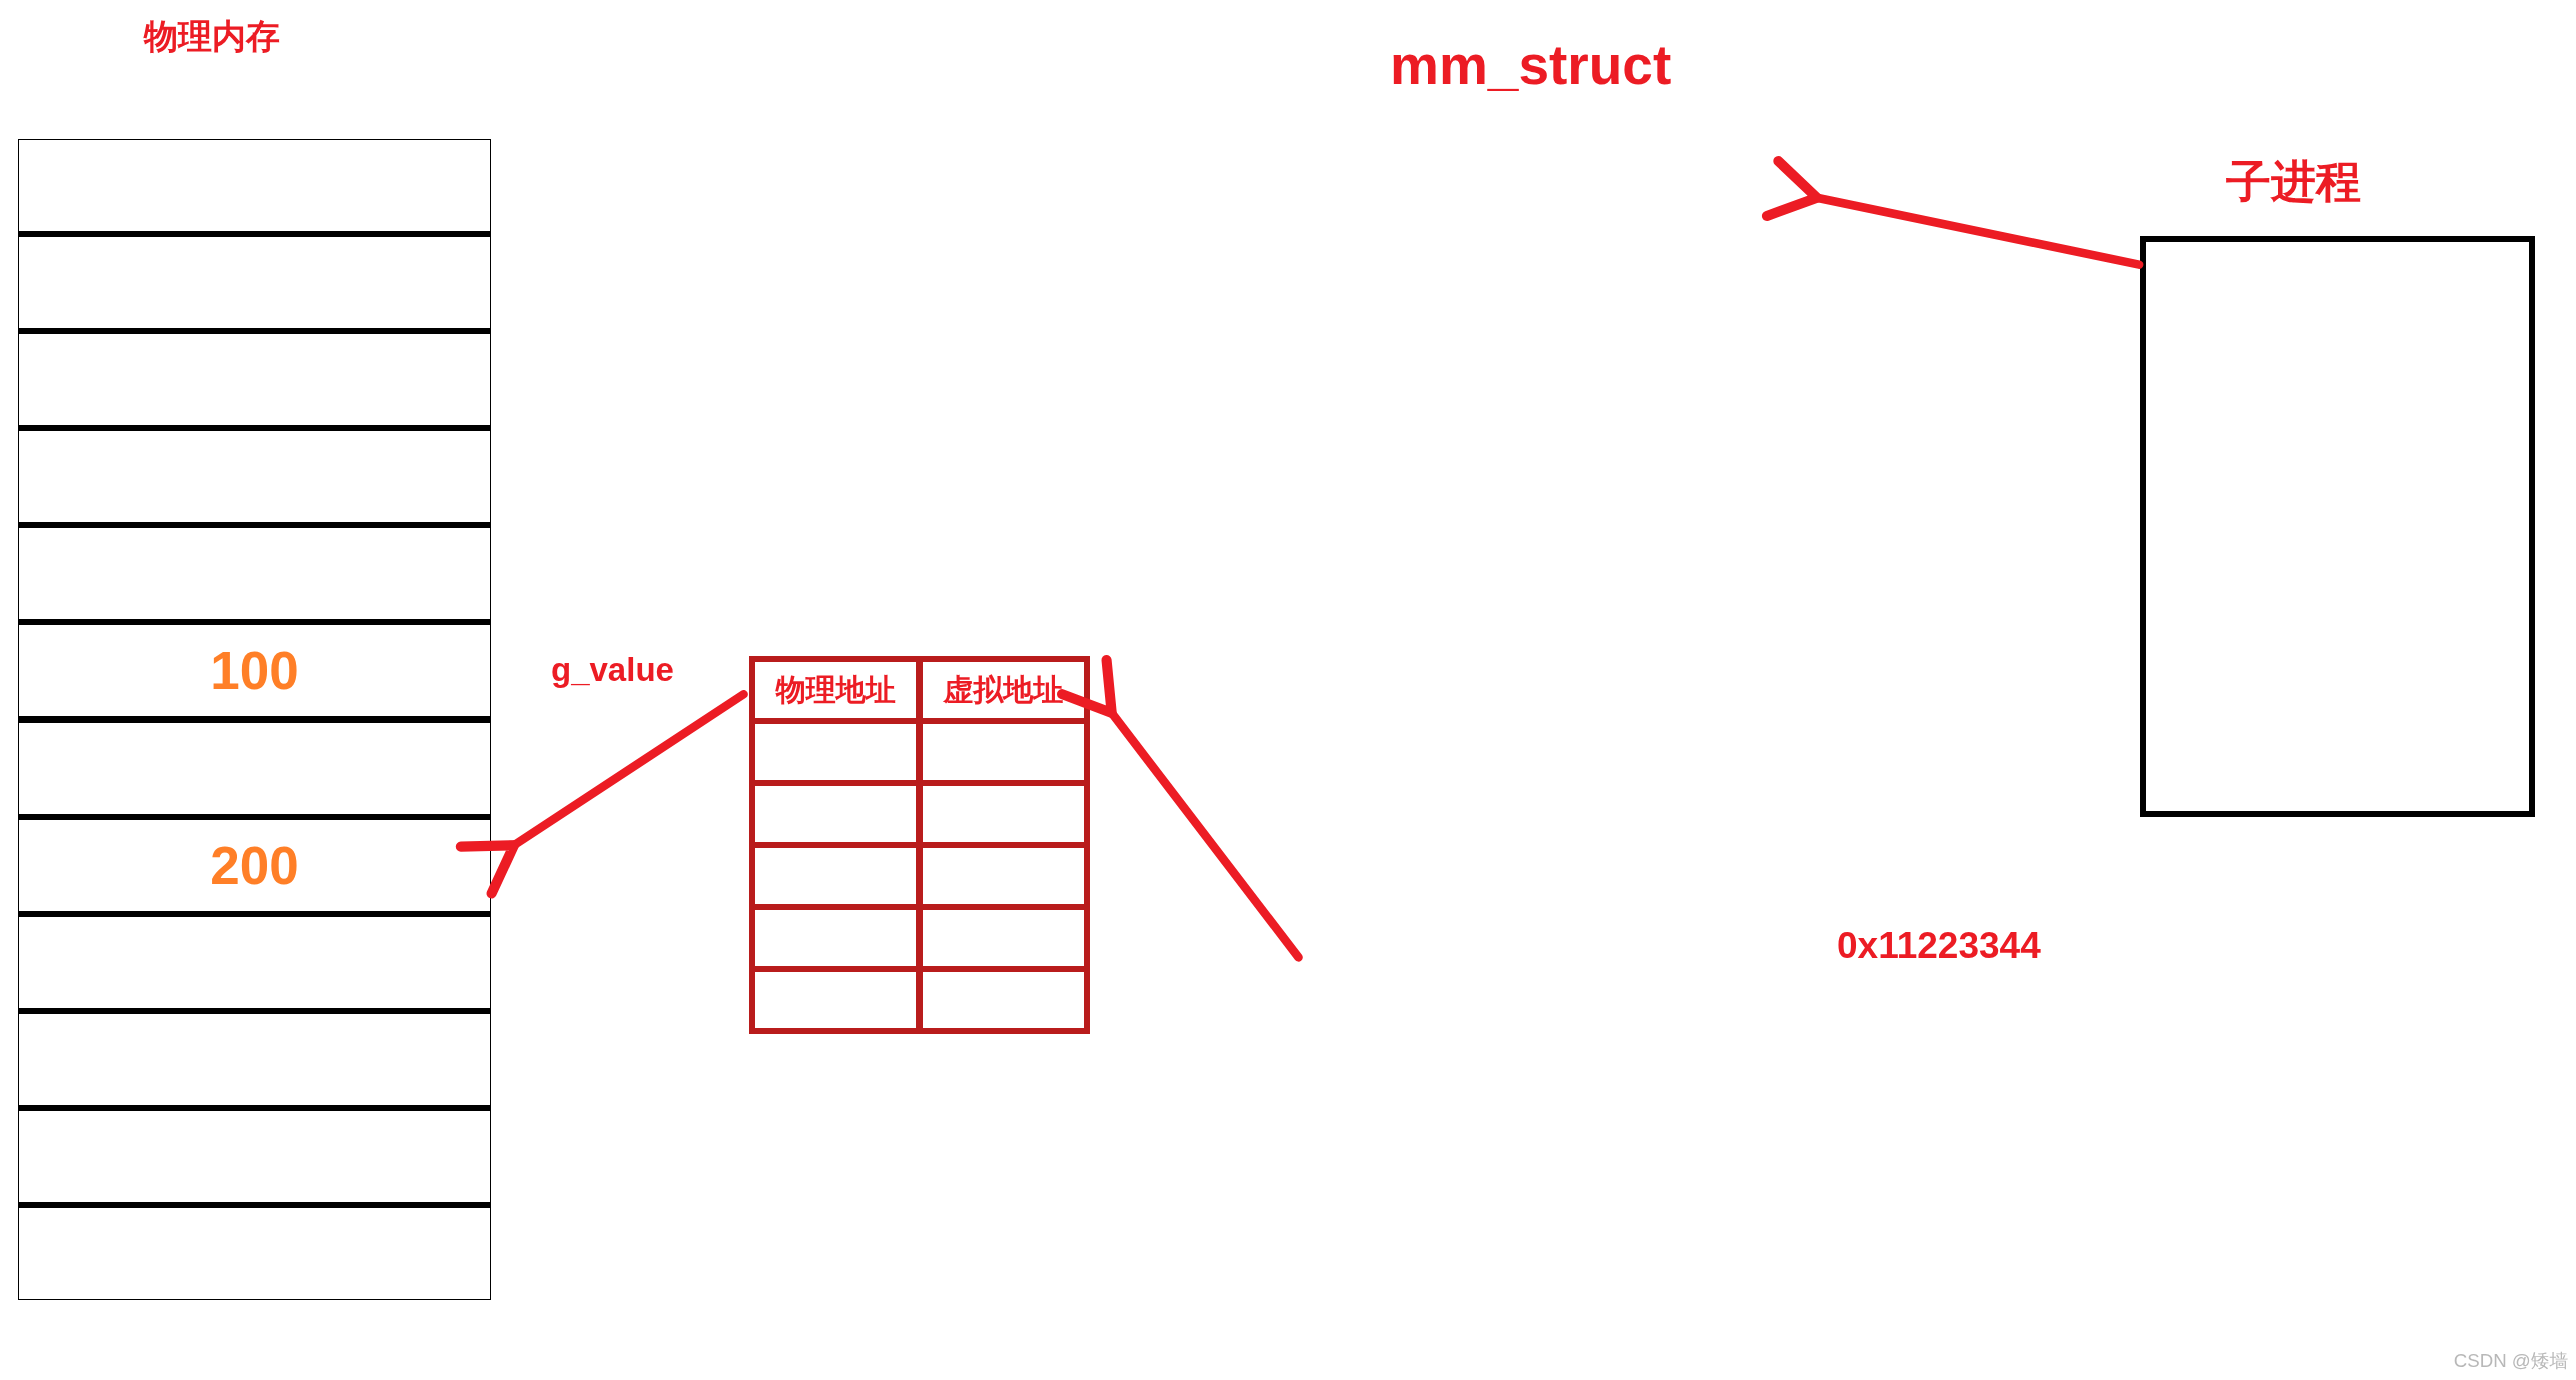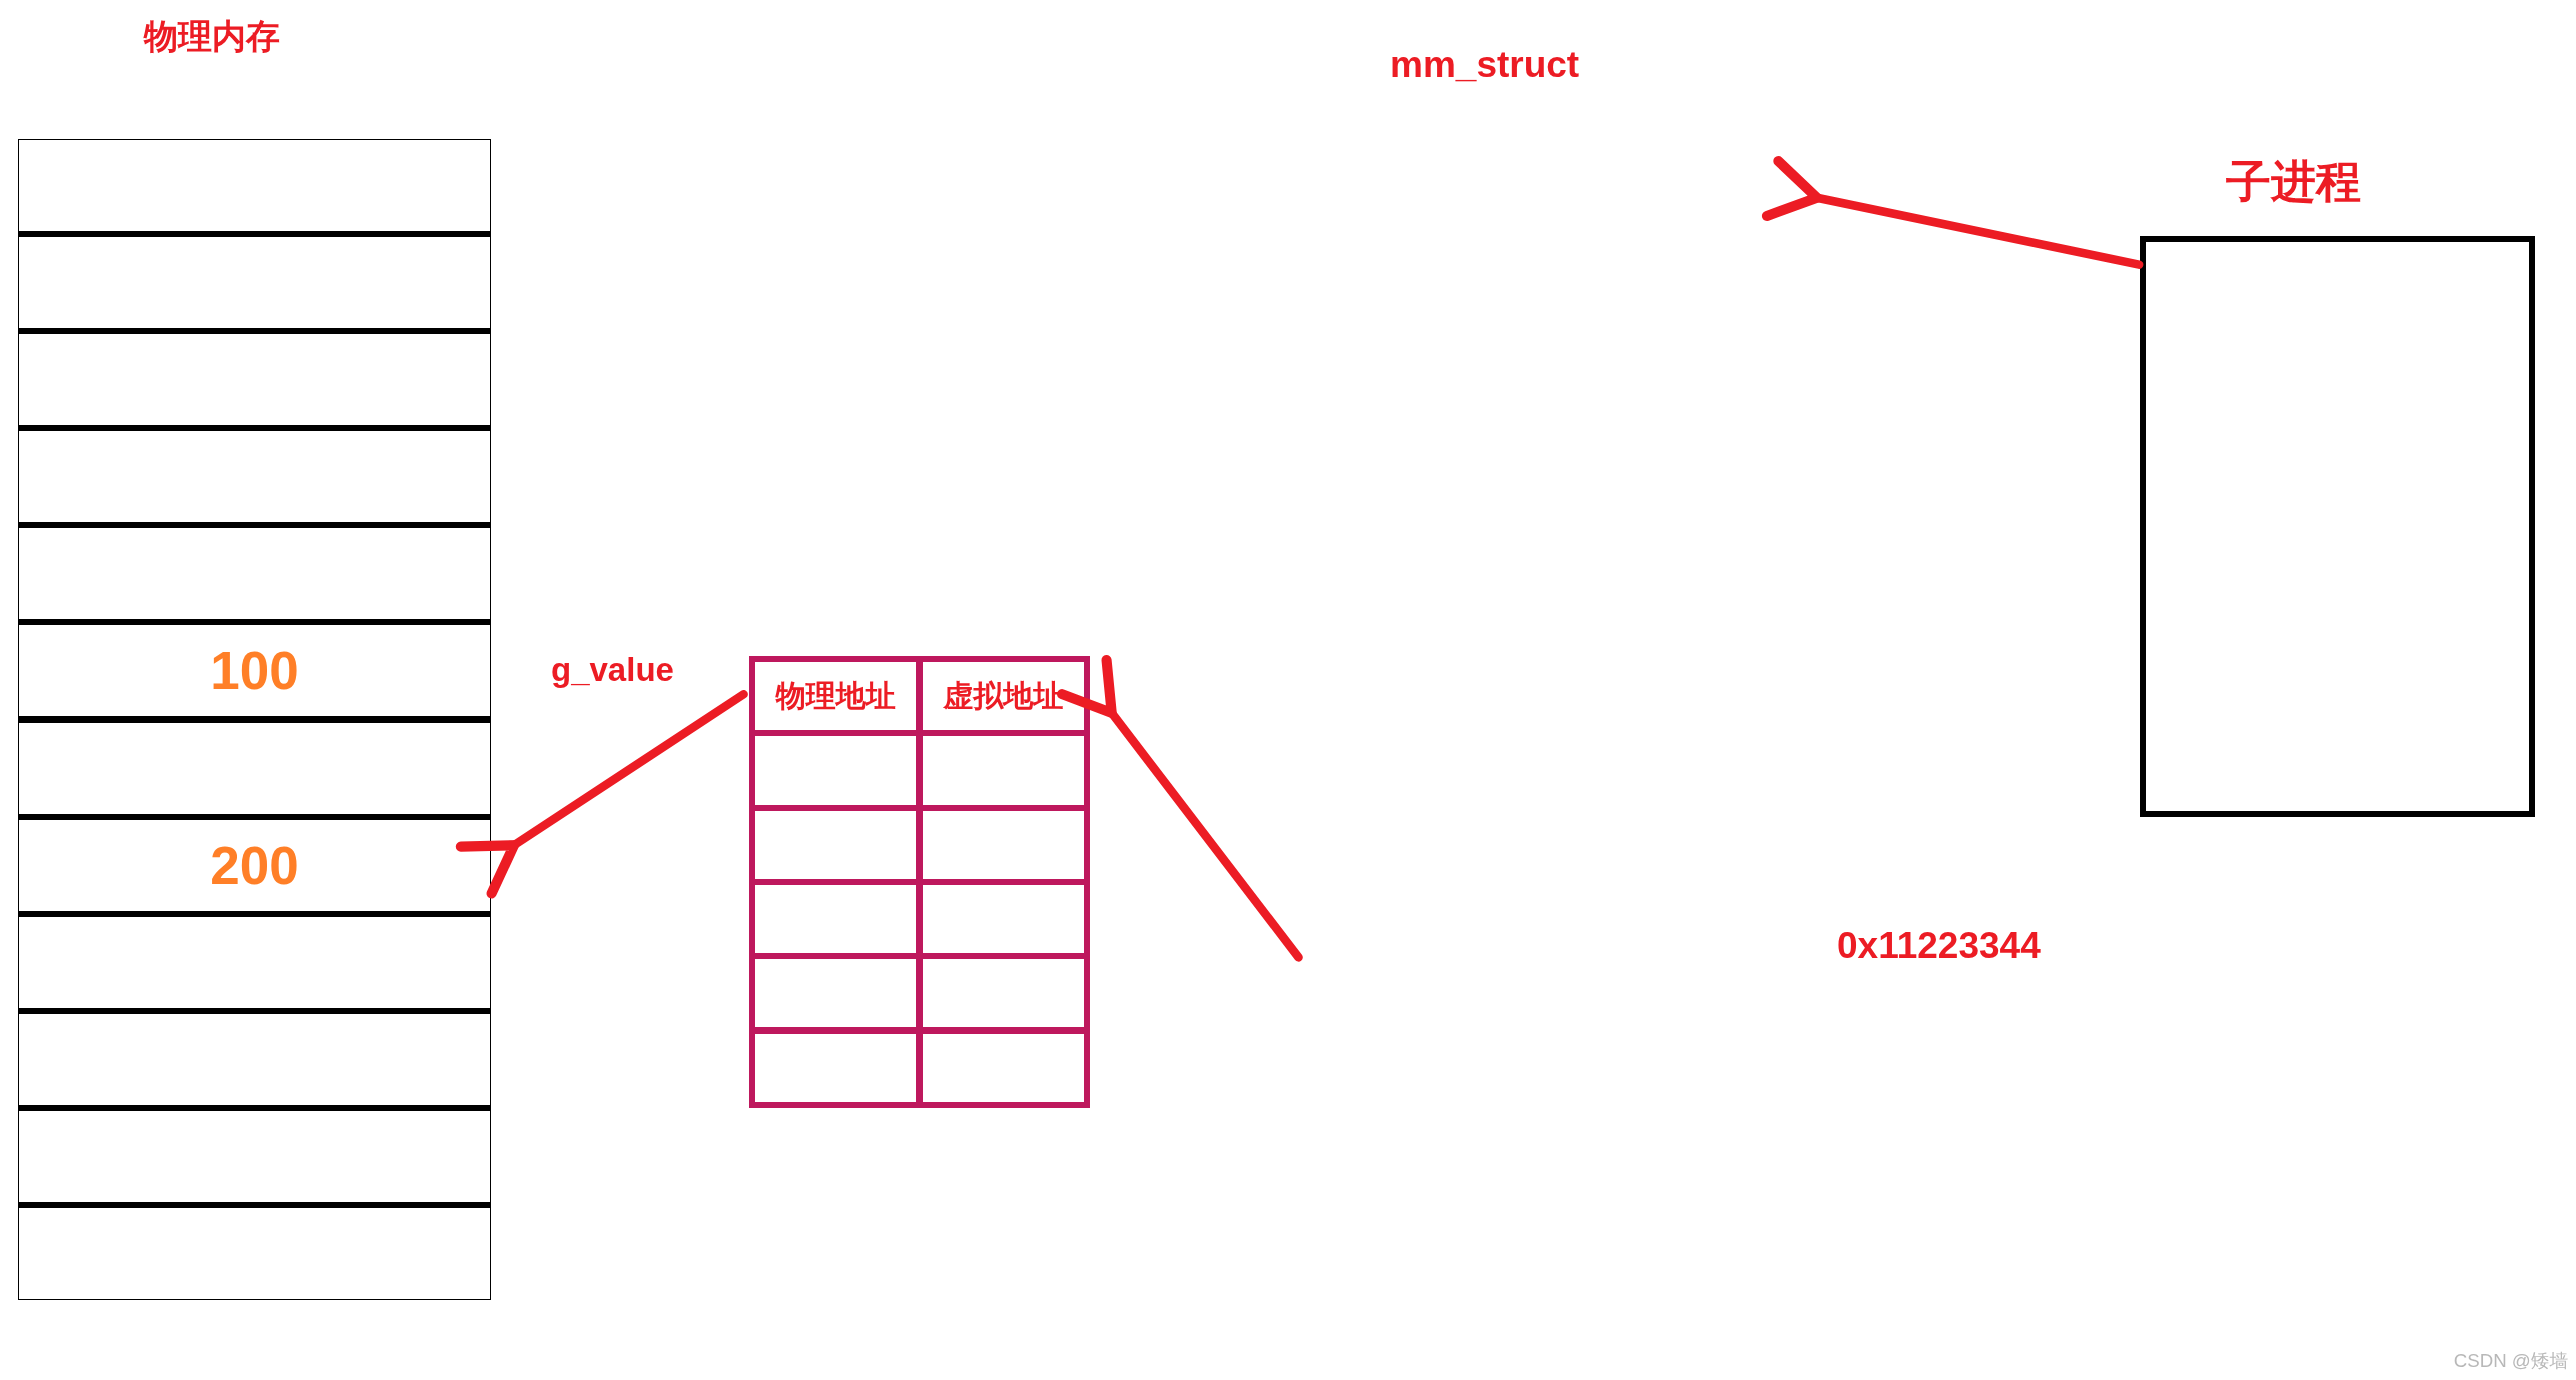--- a/index.html
+++ b/index.html
@@ -11,21 +11,21 @@
     overflow:hidden;
   }
   
   .diagram-title{
     position:absolute;
     color:#ec1c24;
     font-weight:bold;
     white-space:nowrap;
   }
   .t-physmem{left:144px;top:14px;font-size:34px;}
-  .t-mmstruct{left:1390px;top:44px;font-size:37px;}
+  .t-mmstruct{left:1390px;top:33px;font-size:55px;}
   .t-child{left:2226px;top:152px;font-size:45px;}
   .lbl{
     position:absolute;
     color:#ec1c24;
     font-weight:bold;
     white-space:nowrap;
     margin-left:48px;
   }
   .l-gvalue{left:503px;top:651px;font-size:33px;}
   .l-addr{left:1789px;top:925px;font-size:37px;}
@@ -60,22 +60,22 @@
   .child-box{
     position:absolute;
     left:2140px;top:236px;width:395px;height:581px;
     border:6.2px solid #000000;
     box-sizing:border-box;
     background:#ffffff;
   }
   
   .page-table{
     position:absolute;
-    left:749px;top:656px;width:341px;height:452px;
-    background:#be185d;
+    left:749px;top:656px;width:341px;height:378px;
+    background:#b91c1c;
     display:flex;flex-direction:column;
     padding:6.2px;gap:6.2px;
     box-sizing:border-box;
   }
   .tbl-row{
     flex:1;
     display:grid;
     grid-template-columns:1fr 1fr;
     gap:6.2px;
   }

